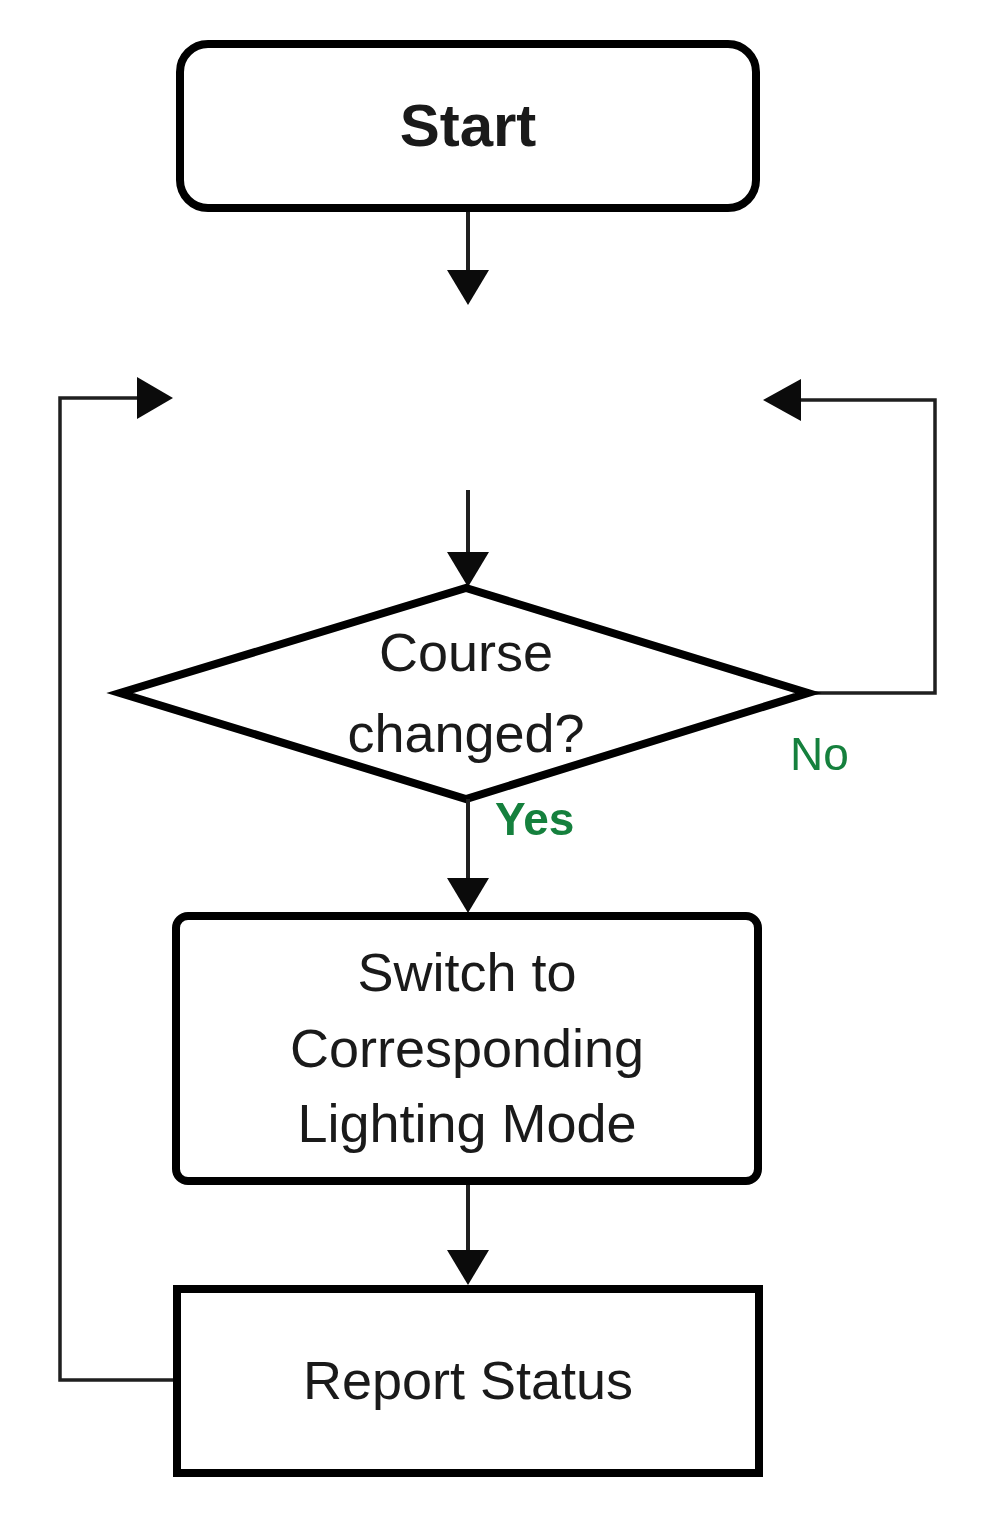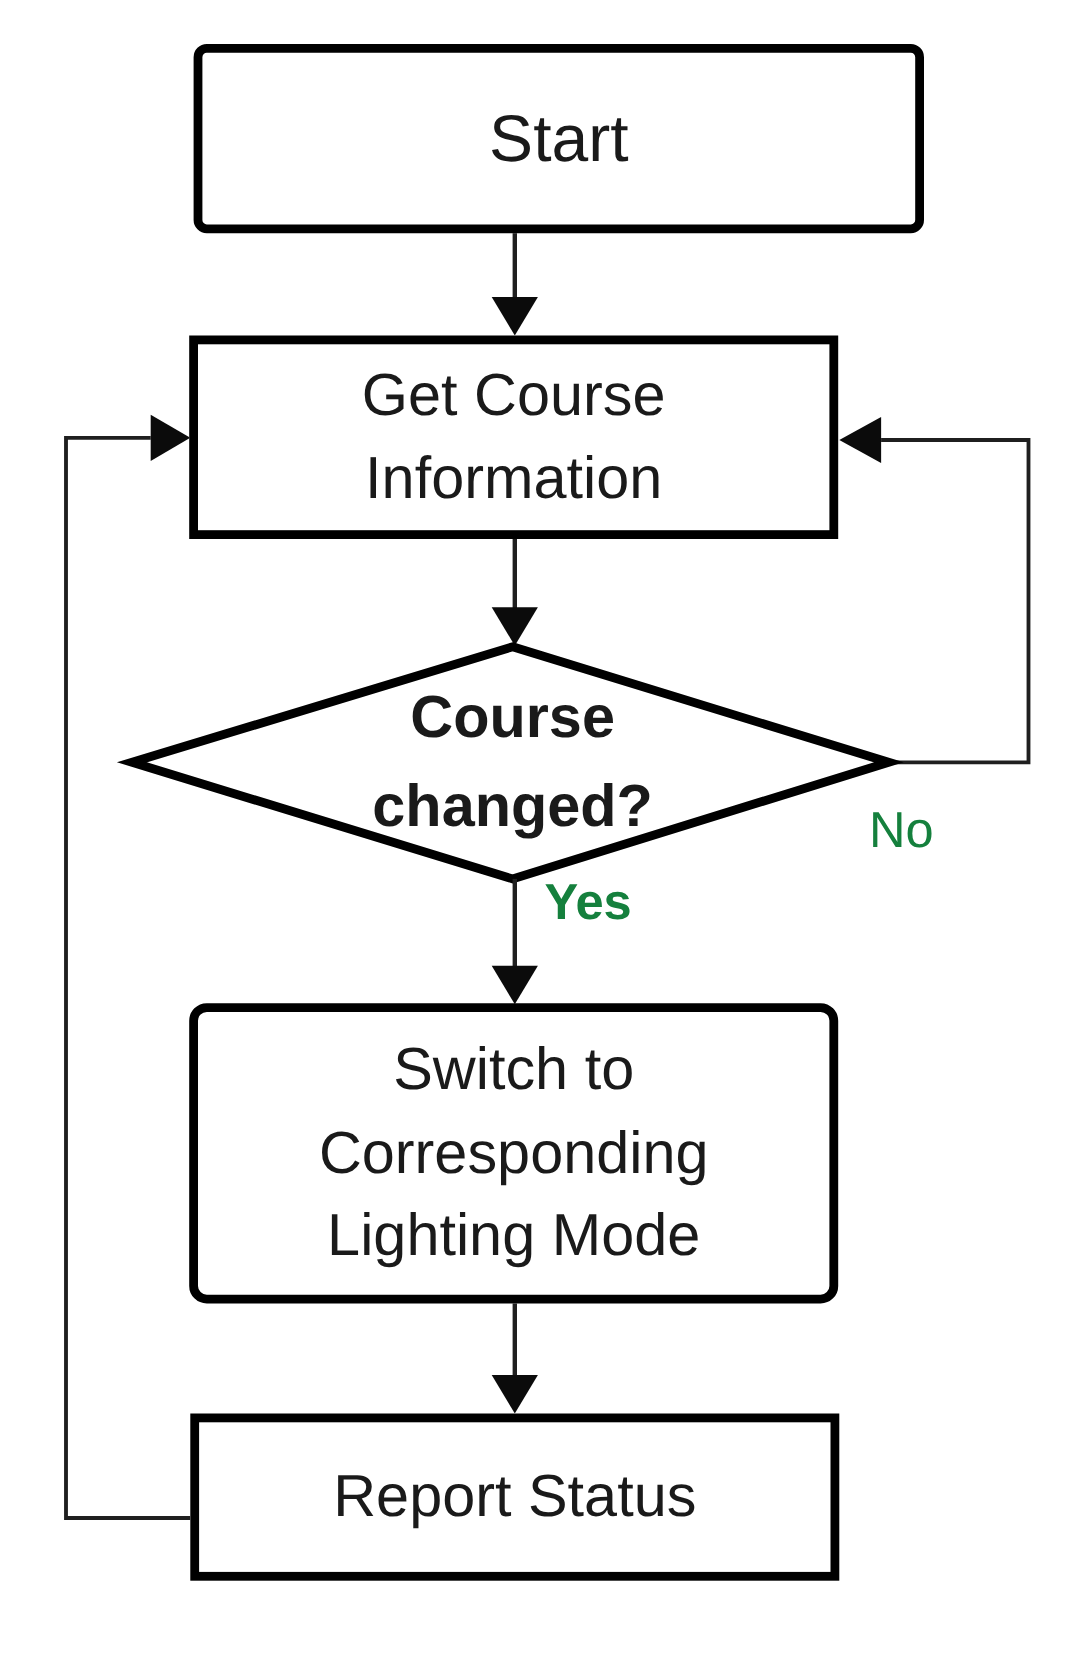--- a/index.html
+++ b/index.html
@@ -51,48 +51,48 @@
     text-align: center;
   }
   .node .lbl {
     font-size: 54px;
     line-height: 1.4;
     max-width: 500px;
     color: #1a1a1a;
   }
   #node-start {
     left: 176px; top: 40px;
-    width: 664px; height: 172px;
-    border-radius: 12px;
+    width: 584px; height: 172px;
+    border-radius: 32px;
+    font-weight: bold;
   }
   #node-start .lbl { font-size: 60px; }
   #node-get-course {
     left: 172px; top: 305px;
     width: 590px; height: 185px;
   }
   #node-switch-mode {
     left: 172px; top: 912px;
     width: 590px; height: 273px; border-radius: 16px;
   }
   #node-report-status {
     left: 173px; top: 1285px;
-    width: 590px; height: 152px;
+    width: 590px; height: 192px;
   }
   #diamond-label {
     position: absolute;
     left: 306px; top: 600px;
     width: 320px; height: 186px;
     display: flex;
     align-items: center;
     justify-content: center;
     text-align: center;
     font-size: 54px;
     line-height: 1.5;
     color: #1a1a1a;
-    font-weight: bold;
   }
   .edge-label {
     position: absolute;
     font-size: 46px;
     color: #15803d;
     white-space: nowrap;
   }
   #label-yes { left: 495px; top: 792px; font-weight: bold; }
   #label-no  { left: 790px; top: 727px; }
 </style>
@@ -121,23 +121,20 @@
     <polygon class="arrowhead" points="447,878 489,878 468,913"></polygon>
 
     <line class="wire med" x1="468" y1="1185" x2="468" y2="1252"></line>
     <polygon class="arrowhead" points="447,1250 489,1250 468,1285"></polygon>
   </svg>
 
   <div class="node" id="node-start">
     <span class="lbl">Start</span>
   </div>
 
-  <div class="node" id="node-get-course">
-    <span class="lbl">Get Course Information</span>
-  </div>
 
   <div id="diamond-label">Course changed?</div>
 
   <div class="node" id="node-switch-mode">
     <span class="lbl">Switch to Corresponding Lighting Mode</span>
   </div>
 
   <div class="node" id="node-report-status">
     <span class="lbl">Report Status</span>
   </div>

